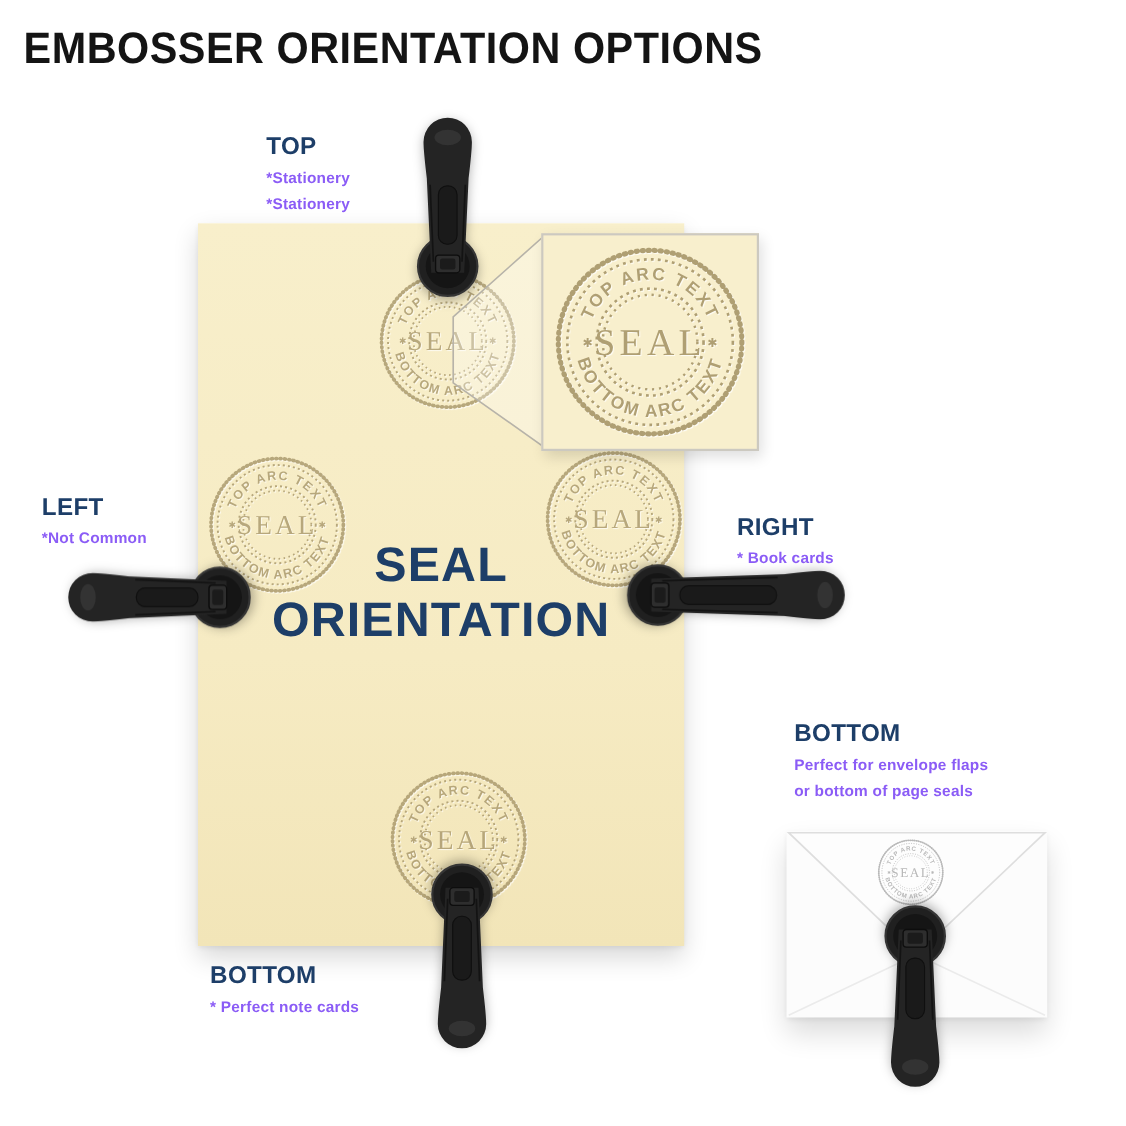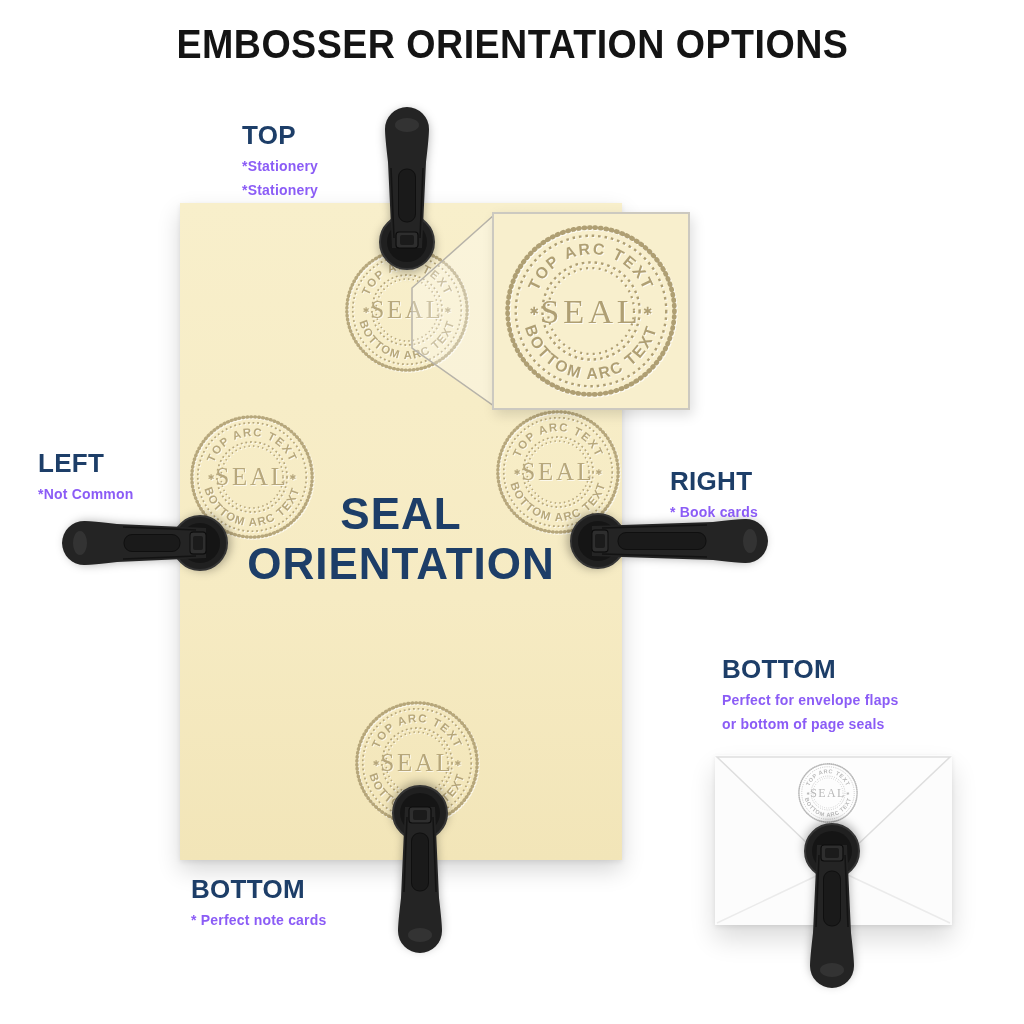--- a/index.html
+++ b/index.html
@@ -1,21 +1,21 @@
 <!DOCTYPE html>
 <html><head>
 <meta charset="utf-8">
 <style>
   html,body{margin:0;padding:0;background:#ffffff;}
   .canvas{
     position:relative;width:1024px;height:1024px;background:#ffffff;overflow:hidden;
     font-family:"Liberation Sans", sans-serif;
   }
   .title{
-    position:absolute;left:0;top:22px;width:1024px;text-align:center;
+    position:absolute;left:0;top:22px;width:1024px;
     font-size:40px;font-weight:800;color:#141414;letter-spacing:.5px;white-space:nowrap;
   }
   .title span{display:inline-block;transform:scaleX(.94);}
   .paper{
     position:absolute;left:180px;top:203px;width:442px;height:657px;
     background:linear-gradient(180deg,#f8efcb 0%,#f6ebc3 60%,#f2e5b8 100%);
     box-shadow:0 10px 22px rgba(0,0,0,.16), 0 2px 5px rgba(0,0,0,.08);
   }
   .center-title{
     position:absolute;left:180px;top:489px;width:442px;text-align:center;
@@ -25,21 +25,21 @@
   .seal-slot svg{filter:drop-shadow(1px 1px 0 rgba(255,255,255,.85));}
   .overlay{position:absolute;left:0;top:0;pointer-events:none;}
   .inset{
     position:absolute;left:492px;top:212px;width:198px;height:198px;
     background:#f8efcd;border:2px solid #ccc9c0;box-sizing:border-box;
     box-shadow:3px 5px 12px rgba(0,0,0,.13);
   }
   .embosser{position:absolute;width:0;height:0;}
   .embosser svg{position:absolute;left:-180px;top:-180px;filter:drop-shadow(0 3px 5px rgba(0,0,0,.3));}
   .label{position:absolute;white-space:nowrap;}
-  .label-h{font-size:26px;font-weight:800;color:#1d3e68;letter-spacing:.3px;margin-bottom:3px;}
+  .label-h{font-size:22px;font-weight:800;color:#1d3e68;letter-spacing:.3px;margin-bottom:3px;}
   .label-line{font-size:14px;font-weight:800;color:#8b5cf6;line-height:24px;letter-spacing:.2px;}
   .envelope{
     position:absolute;left:715px;top:755px;width:237px;height:170px;background:#fcfcfc;
     box-shadow:0 14px 24px rgba(0,0,0,.14), 0 2px 5px rgba(0,0,0,.08);
   }
   .envelope svg{position:absolute;left:0;top:0;}
 </style>
 </head>
 <body>
 

